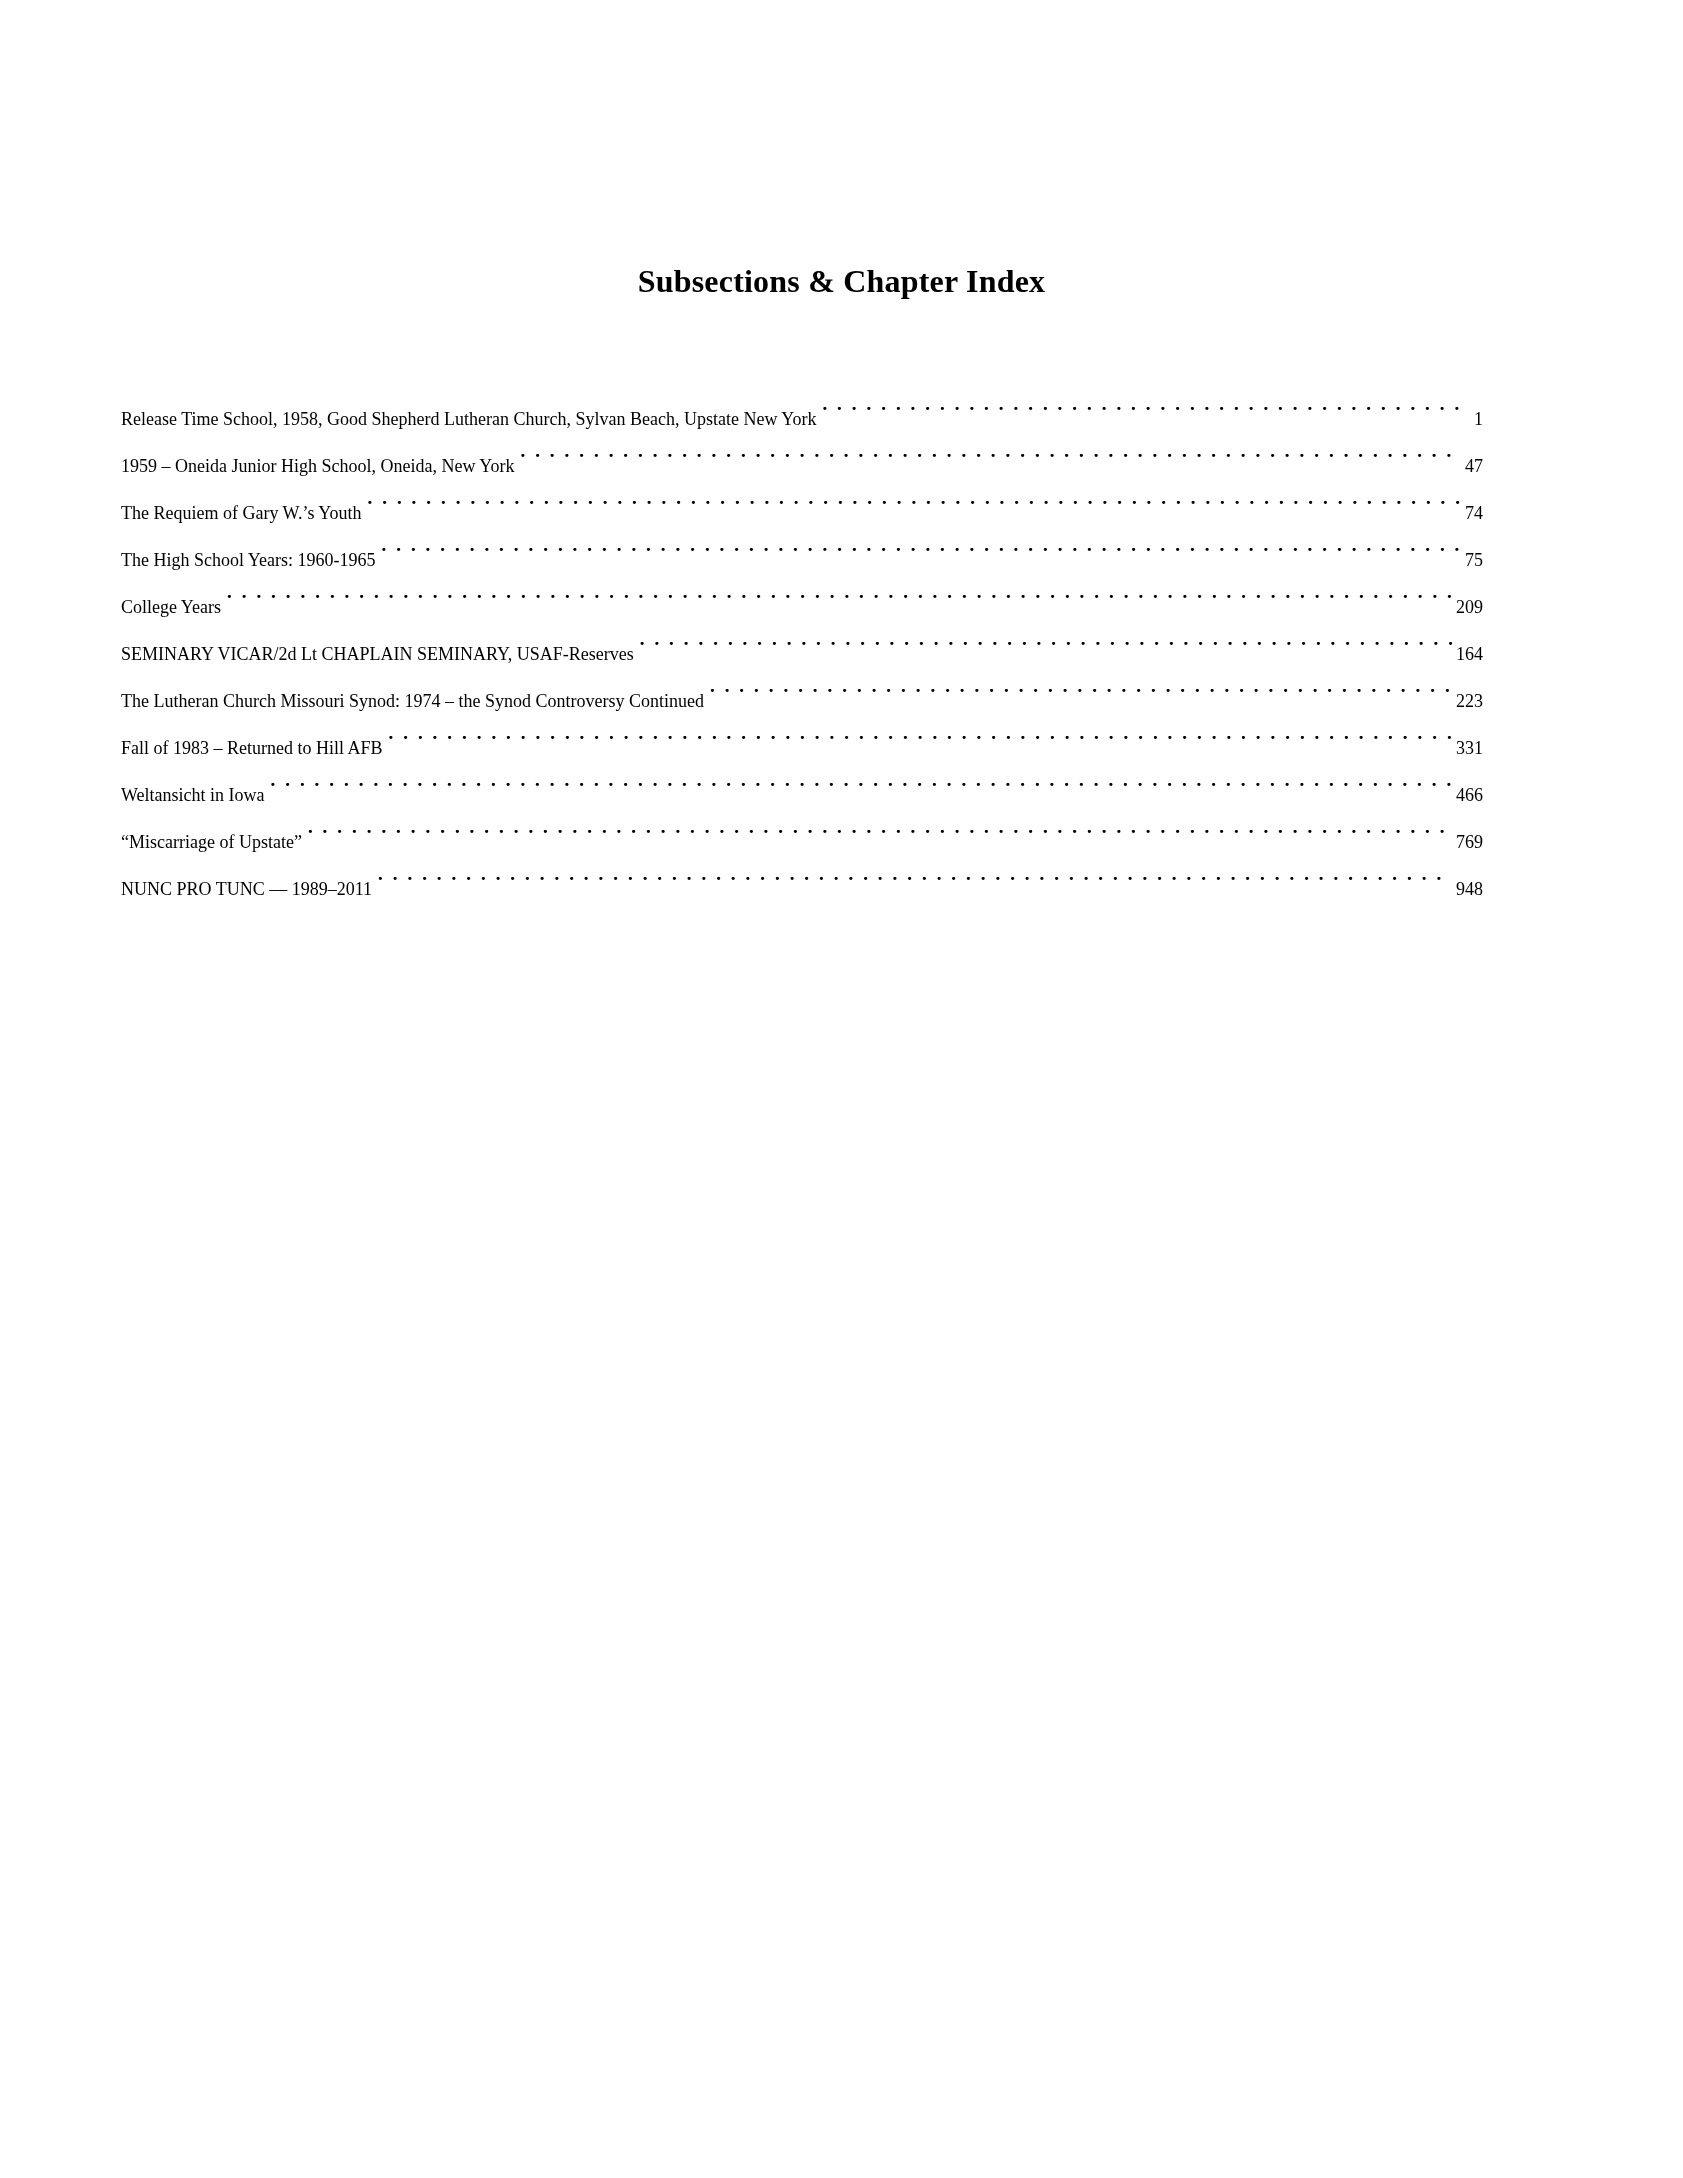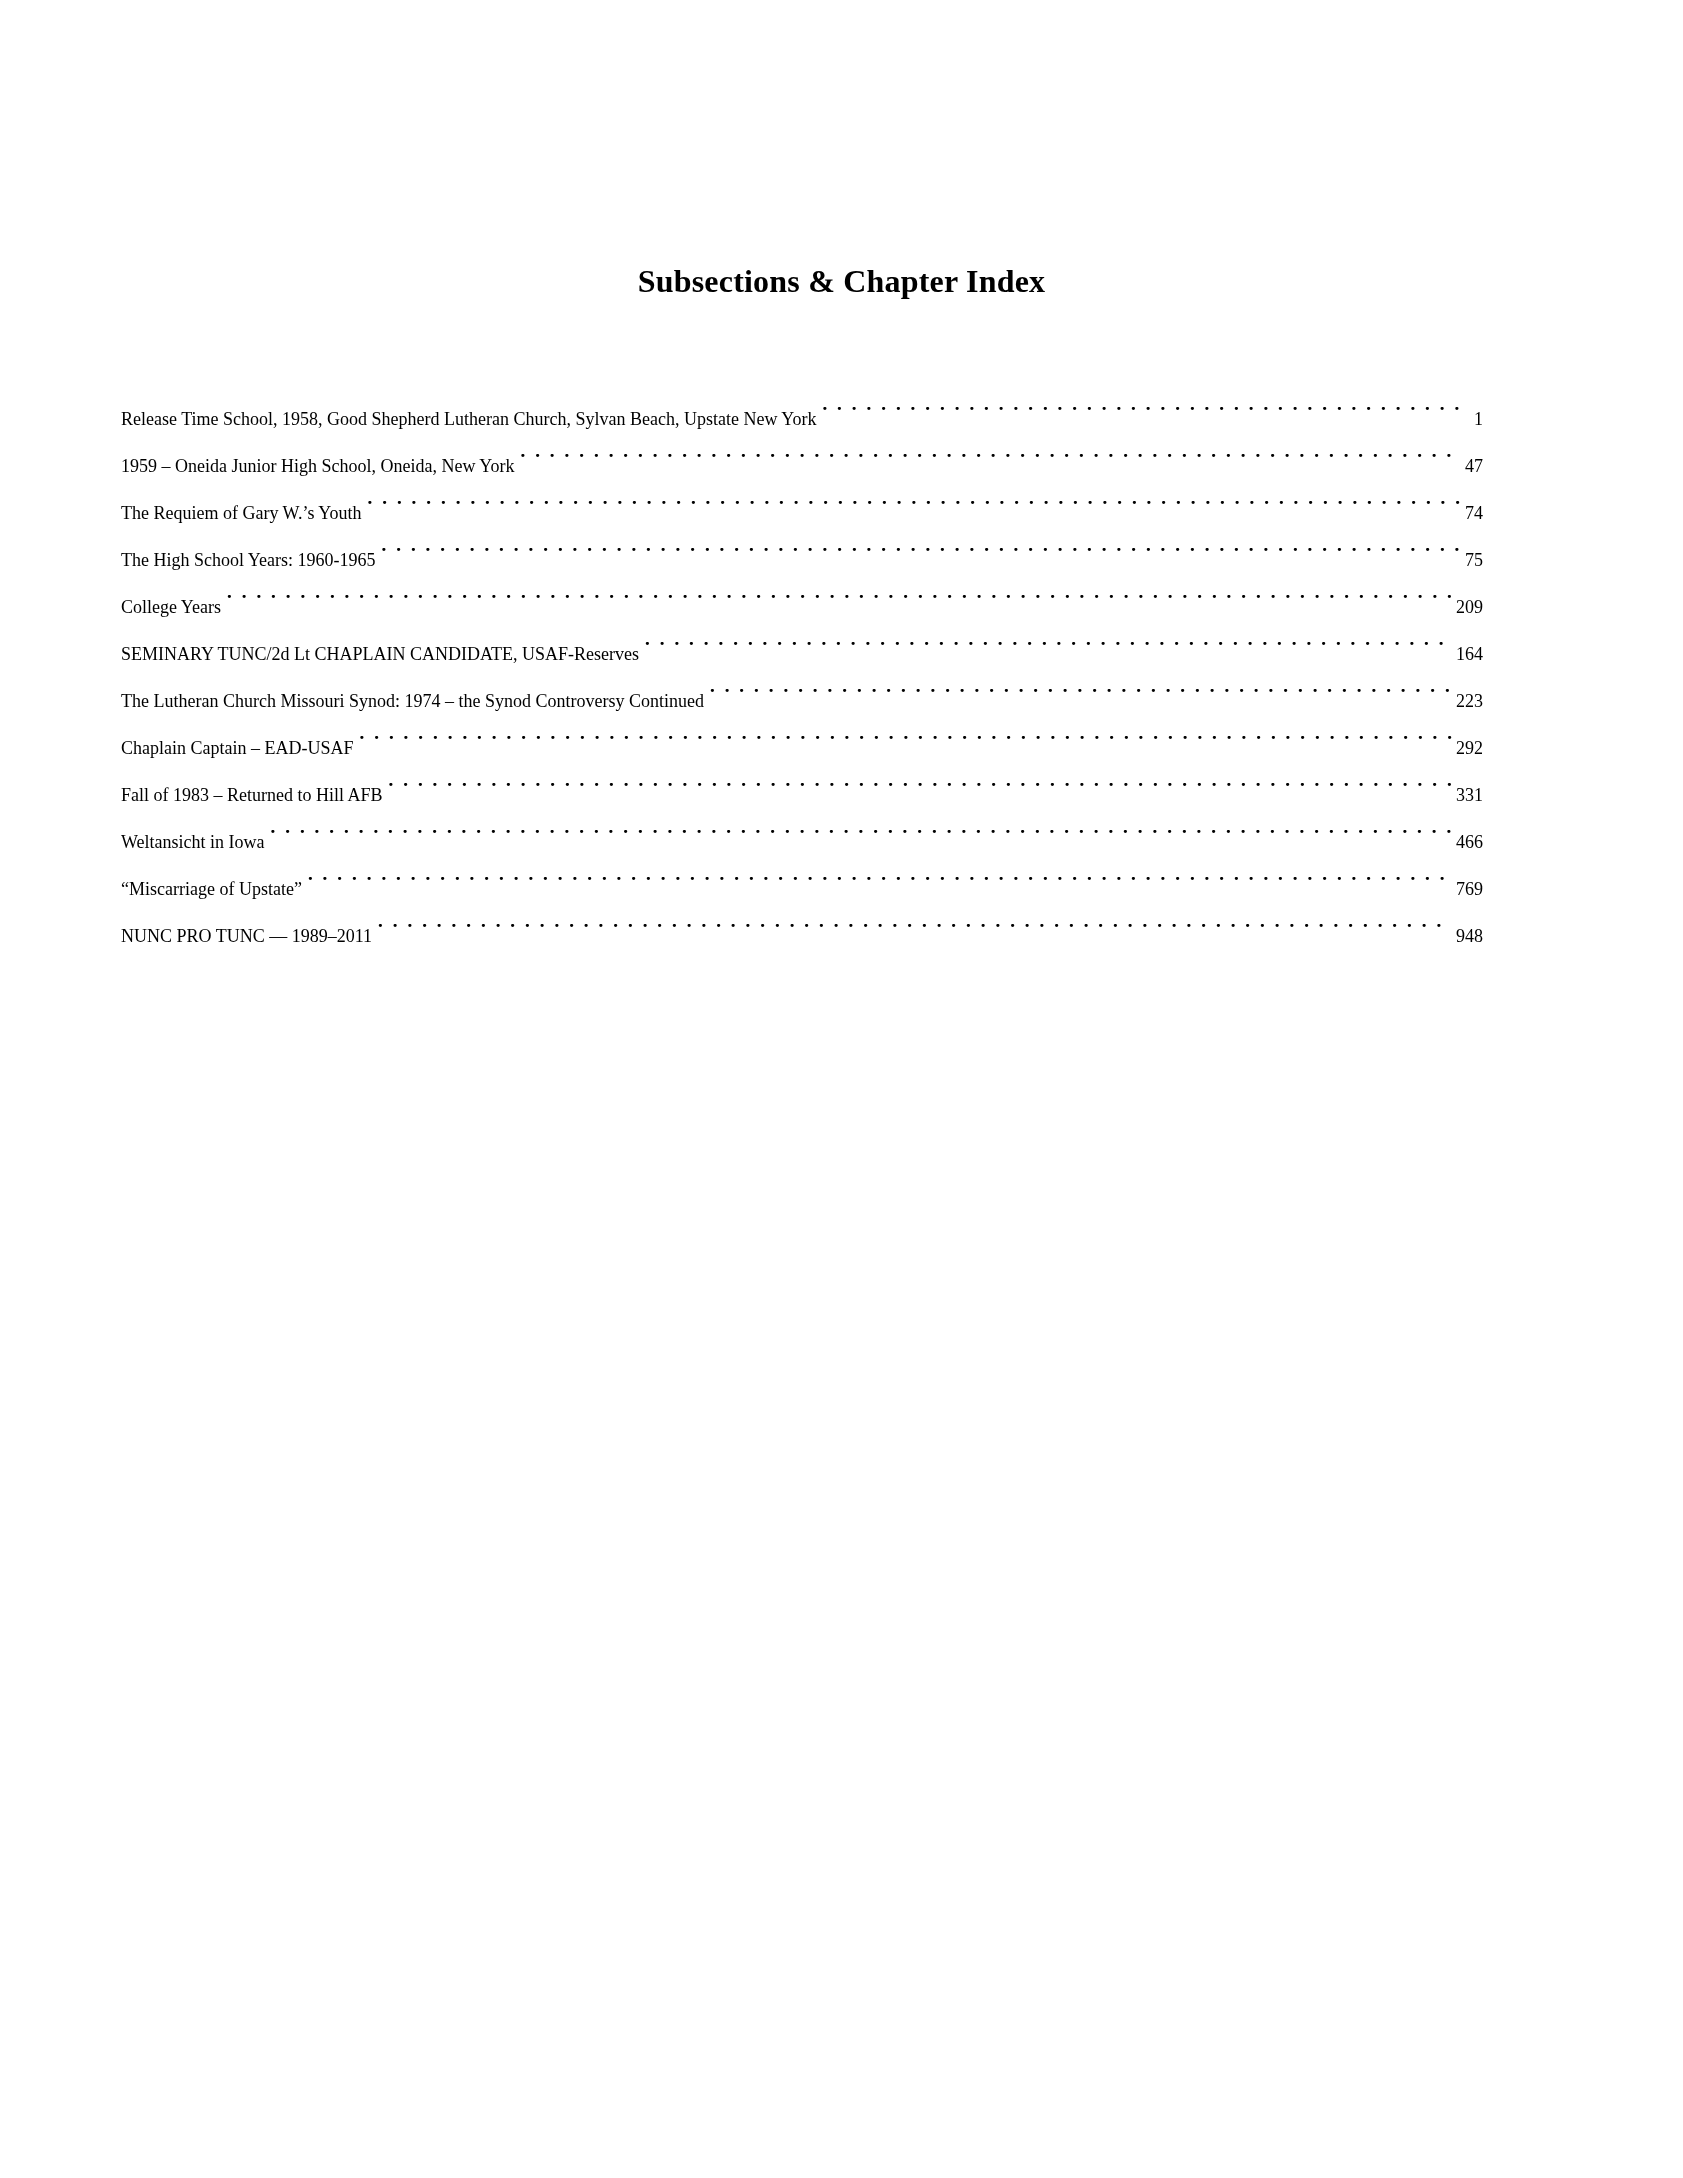--- a/index.html
+++ b/index.html
@@ -115,33 +115,28 @@
         <span class="toc-title">The High School Years: 1960-1965</span>
         <span class="toc-leader"></span>
         <span class="toc-page">75</span>
       </div>
       <div class="toc-entry">
         <span class="toc-title">College Years</span>
         <span class="toc-leader"></span>
         <span class="toc-page">209</span>
       </div>
       <div class="toc-entry">
-        <span class="toc-title">SEMINARY TUNC/2d Lt CHAPLAIN CANDIDATE, USAF-Reserves</span>
+        <span class="toc-title">SEMINARY VICAR/2d Lt CHAPLAIN SEMINARY, USAF-Reserves</span>
         <span class="toc-leader"></span>
         <span class="toc-page">164</span>
       </div>
       <div class="toc-entry">
         <span class="toc-title">The Lutheran Church Missouri Synod: 1974 – the Synod Controversy Continued</span>
         <span class="toc-leader"></span>
         <span class="toc-page">223</span>
-      </div>
-      <div class="toc-entry">
-        <span class="toc-title">Chaplain Captain – EAD-USAF</span>
-        <span class="toc-leader"></span>
-        <span class="toc-page">292</span>
       </div>
       <div class="toc-entry">
         <span class="toc-title">Fall of 1983 – Returned to Hill AFB</span>
         <span class="toc-leader"></span>
         <span class="toc-page">331</span>
       </div>
       <div class="toc-entry">
         <span class="toc-title">Weltansicht in Iowa</span>
         <span class="toc-leader"></span>
         <span class="toc-page">466</span>

